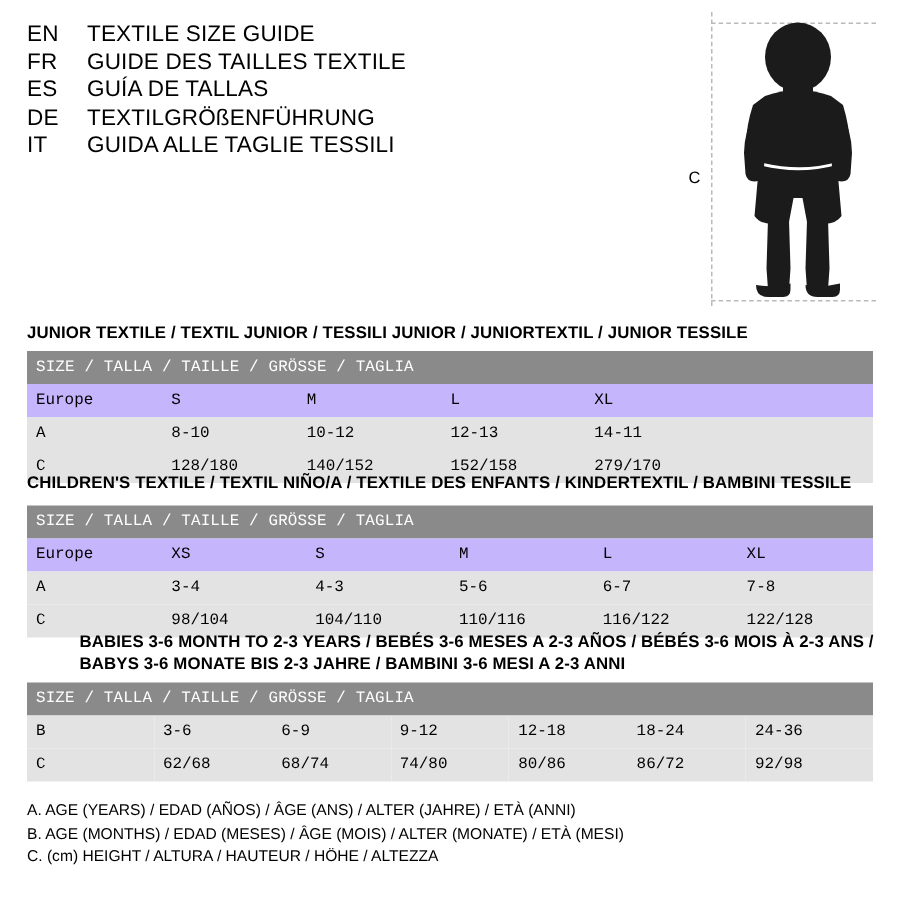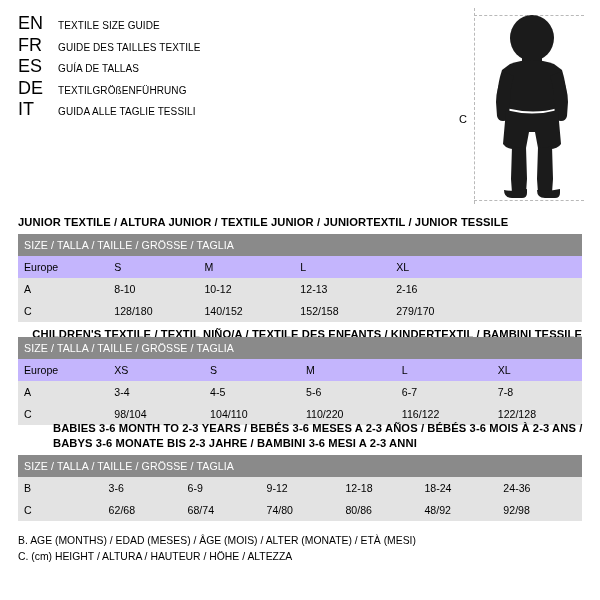--- a/index.html
+++ b/index.html
@@ -32,24 +32,24 @@
   .lang-row {
     display: flex;
     align-items: baseline;
     font-size: 12.5px;
     line-height: 18.5px;
     letter-spacing: 0.1px;
   }
   .lang-code {
     width: 40px;
     flex: none;
-    font-size: 18px;
+    font-size: 15px;
   }
   .lang-text {
-    font-size: 10px;
+    font-size: 15px;
     text-align: right;
   }
 
   
   .figure-area {
     position: absolute;
     left: 452px;
     top: 8px;
     width: 136px;
     height: 196px;
@@ -104,20 +104,21 @@
   table.size-table {
     border-collapse: collapse;
     width: 100%;
     table-layout: fixed;
   }
   table.size-table td {
     font-size: 10.6px;
     padding: 3px 0 3px 6px;
     vertical-align: middle;
     height: 16px;
+    font-family: Liberation Mono, monospace;
   }
   .hdr-row td {
     background: #8a8a8a;
     color: #ffffff;
     font-size: 10.4px;
     letter-spacing: 0.1px;
   }
   .shade td {
     background: #e3e3e3;
   }
@@ -193,21 +194,21 @@
 
         <path d="M58 133 q6 2 14 -1 l1 33 l-1 14 q-1 4 -7 4 q-6 0 -7 -4 l-1 -14 z"></path>
 
         <path d="M24 176 q0 8 8 8 l10 0 q5 0 5 -5 l0 -4 q-12 3 -23 1 z"></path>
         <path d="M57 176 q0 8 8 8 l10 0 q5 0 5 -5 l0 -4 q-12 3 -23 1 z"></path>
       </g>
     </svg>
   </div>
 
   <div class="block" style="top:216px;">
-    <div class="sec-title">JUNIOR TEXTILE / ALTURA JUNIOR / TEXTILE JUNIOR / JUNIORTEXTIL / JUNIOR TESSILE</div>
+    <div class="sec-title">JUNIOR TEXTILE / TEXTIL JUNIOR / TESSILI JUNIOR / JUNIORTEXTIL / JUNIOR TESSILE</div>
   </div>
   <div class="block" style="top:234px;">
     <table class="size-table">
       <colgroup>
         <col style="width:16%">
           <col style="width:16%">
           <col style="width:17%">
           <col style="width:17%">
           <col style="width:17%">
           <col style="width:17%">
@@ -222,36 +223,36 @@
           <td>M</td>
           <td>L</td>
           <td>XL</td>
           <td></td>
         </tr>
         <tr class="shade">
           <td>A</td>
           <td>8-10</td>
           <td>10-12</td>
           <td>12-13</td>
-          <td>2-16</td>
+          <td>14-11</td>
           <td></td>
         </tr>
         <tr class="shade">
           <td>C</td>
           <td>128/180</td>
           <td>140/152</td>
           <td>152/158</td>
           <td>279/170</td>
           <td></td>
         </tr>
       </tbody>
     </table>
   </div>
 
-  <div class="block" style="top:328px;text-align:right;">
+  <div class="block" style="top:316px;">
     <div class="sec-title">CHILDREN'S TEXTILE / TEXTIL NIÑO/A / TEXTILE DES ENFANTS / KINDERTEXTIL / BAMBINI TESSILE</div>
   </div>
   <div class="block" style="top:337px;">
     <table class="size-table">
       <colgroup>
         <col style="width:16%">
           <col style="width:17%">
           <col style="width:17%">
           <col style="width:17%">
           <col style="width:17%">
@@ -265,30 +266,30 @@
           <td>Europe</td>
           <td>XS</td>
           <td>S</td>
           <td>M</td>
           <td>L</td>
           <td>XL</td>
         </tr>
         <tr class="shade">
           <td>A</td>
           <td>3-4</td>
-          <td>4-5</td>
+          <td>4-3</td>
           <td>5-6</td>
           <td>6-7</td>
           <td>7-8</td>
         </tr>
         <tr class="shade">
           <td>C</td>
           <td>98/104</td>
           <td>104/110</td>
-          <td>110/220</td>
+          <td>110/116</td>
           <td>116/122</td>
           <td>122/128</td>
         </tr>
       </tbody>
     </table>
   </div>
 
   <div class="block" style="top:421px;margin-left:35px;">
     <div class="sec-title-2">BABIES 3-6 MONTH TO 2-3 YEARS / BEBÉS 3-6 MESES A 2-3 AÑOS / BÉBÉS 3-6 MOIS À 2-3 ANS /</div>
     <div class="sec-title-2">BABYS 3-6 MONATE BIS 2-3 JAHRE / BAMBINI 3-6 MESI A 2-3 ANNI</div>
@@ -316,25 +317,26 @@
           <td>12-18</td>
           <td>18-24</td>
           <td>24-36</td>
         </tr>
         <tr class="shade">
           <td>C</td>
           <td>62/68</td>
           <td>68/74</td>
           <td>74/80</td>
           <td>80/86</td>
-          <td>48/92</td>
+          <td>86/72</td>
           <td>92/98</td>
         </tr>
       </tbody>
     </table>
   </div>
 
   <div class="footnotes">
+    <div>A. AGE (YEARS) / EDAD (AÑOS) / ÂGE (ANS) / ALTER (JAHRE) / ETÀ (ANNI)</div>
     <div>B. AGE (MONTHS) / EDAD (MESES) / ÂGE (MOIS) / ALTER (MONATE) / ETÀ (MESI)</div>
     <div>C. (cm) HEIGHT / ALTURA / HAUTEUR / HÖHE / ALTEZZA</div>
   </div>
 
 </div>
 
 </body></html>

